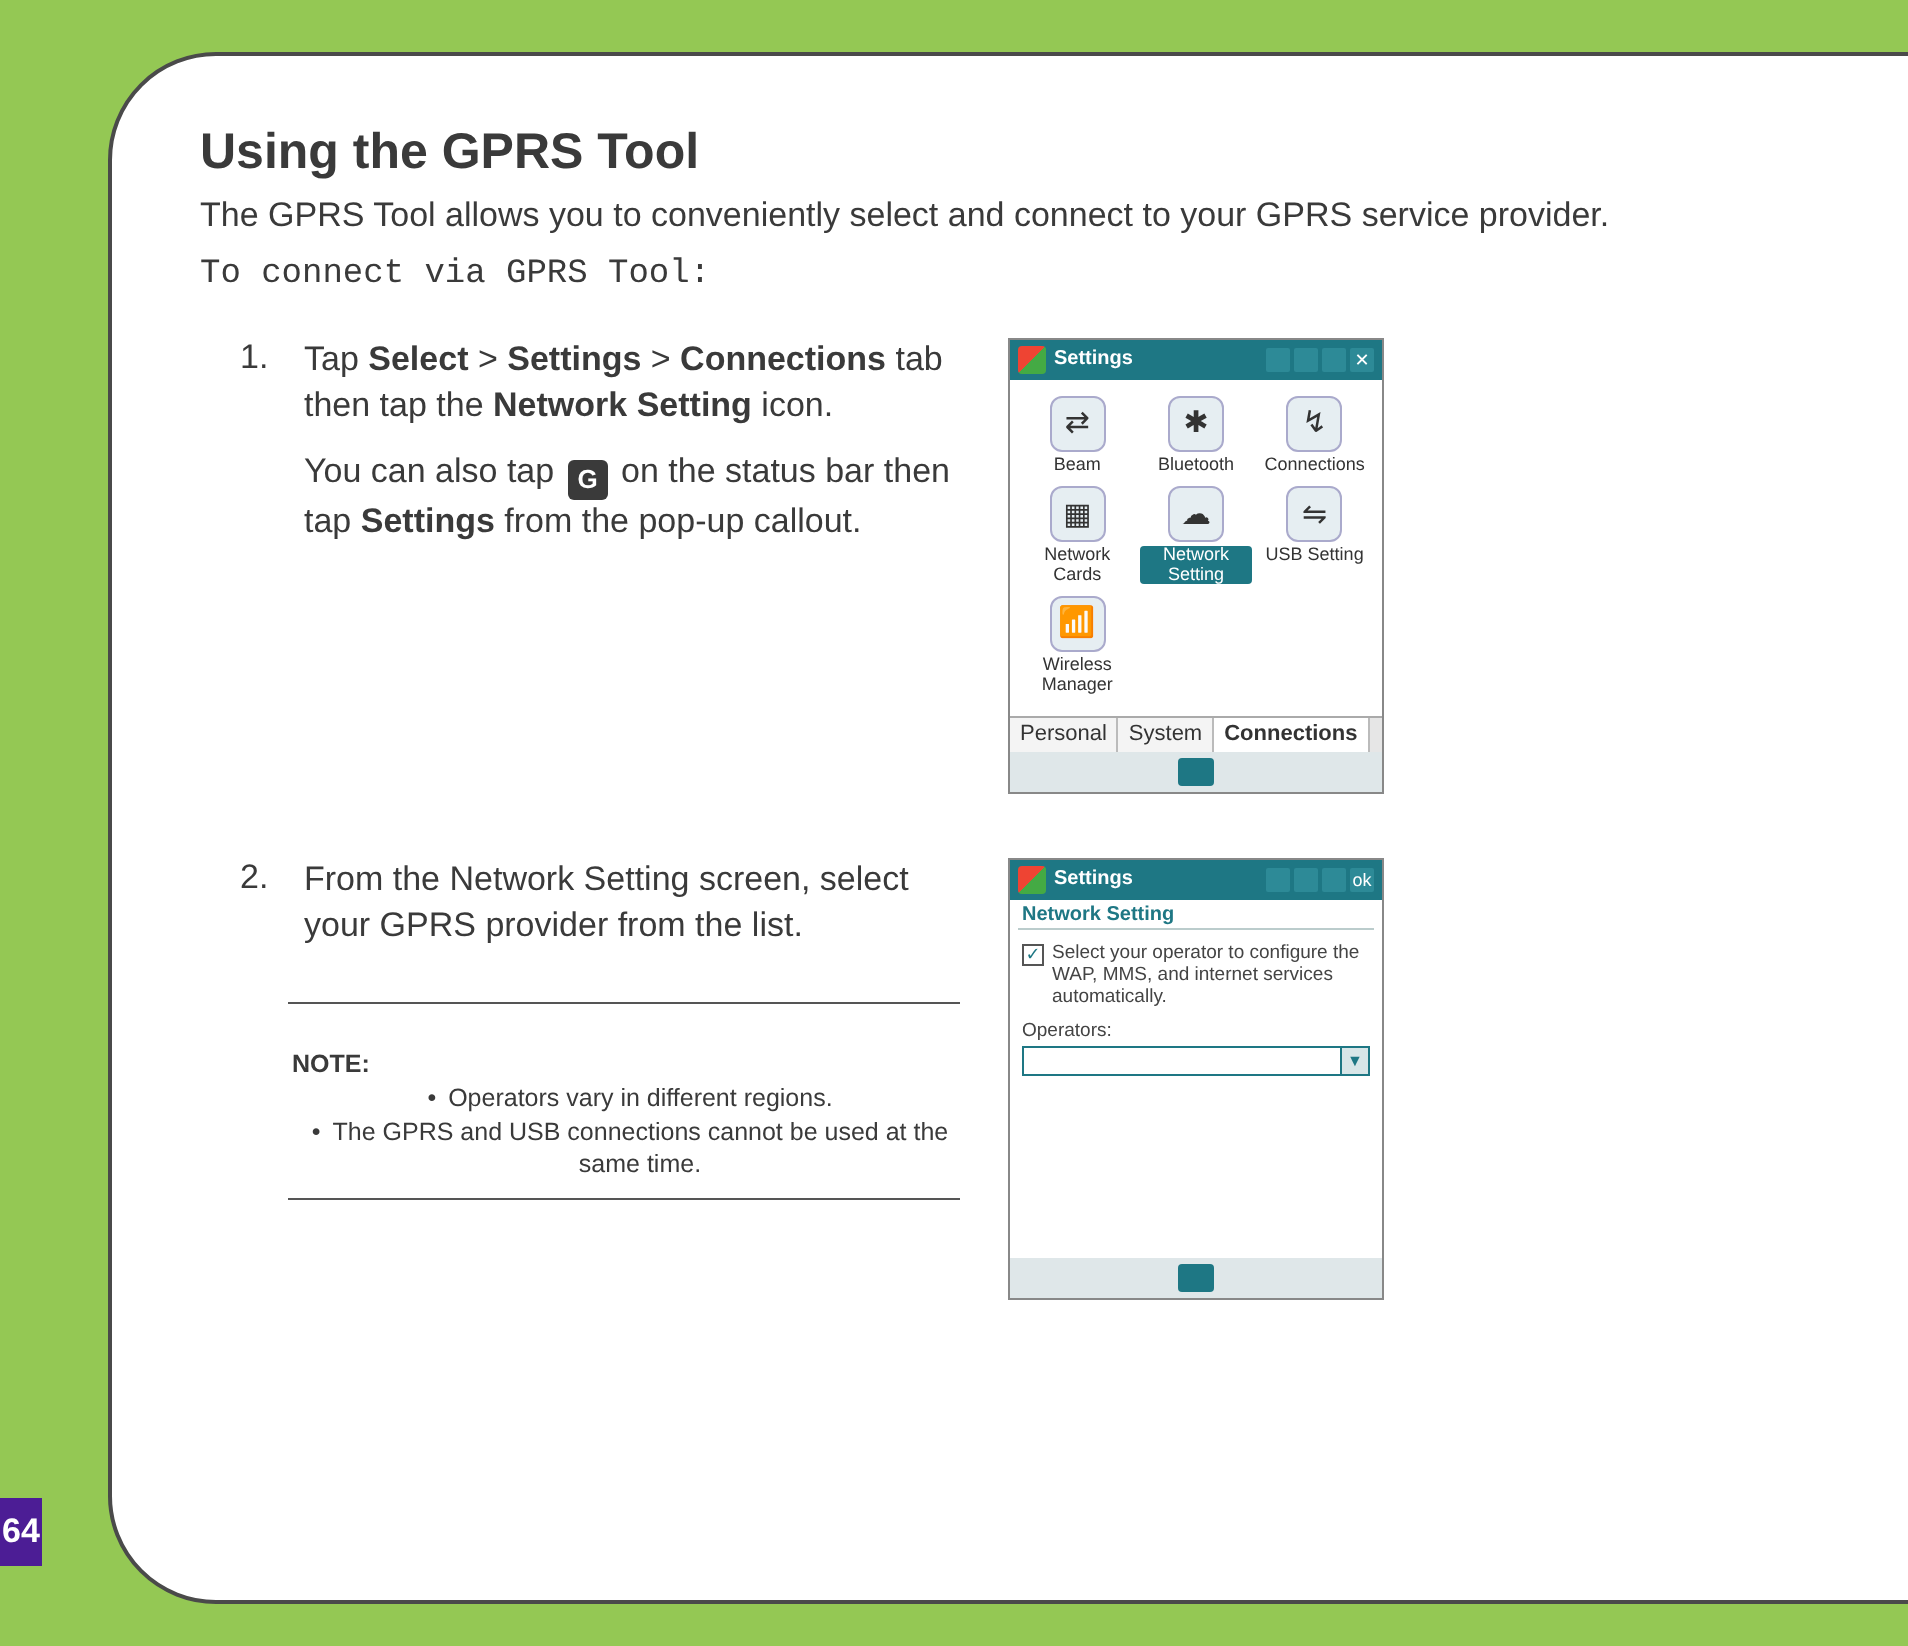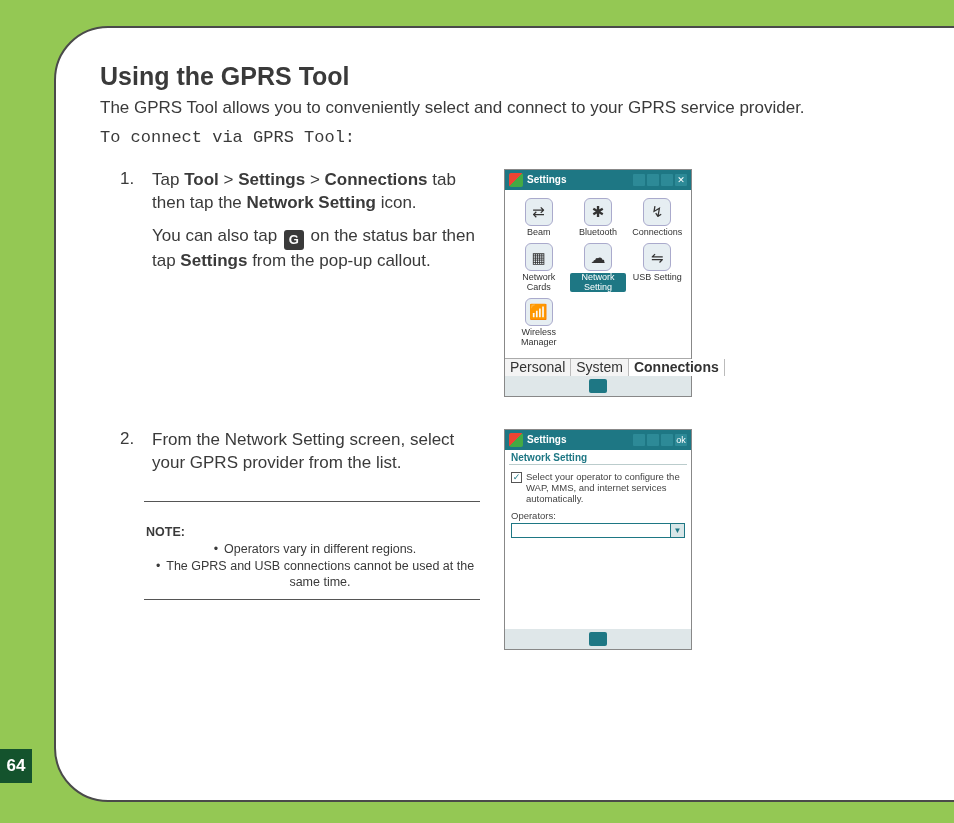--- a/index.html
+++ b/index.html
@@ -15,22 +15,22 @@
     left: 54px; top: 26px;
     width: 952px; height: 776px;
     background: #ffffff;
     border: 2px solid #4a4a4a;
     border-radius: 54px;
     padding: 34px 44px 34px 44px;
   }
   .page-num {
     position: absolute;
     left: 0; top: 749px;
-    width: 32px; height: 34px;
-    background: #14532d;
+    width: 21px; height: 34px;
+    background: #4c1d95;
     color: #fff;
     font-weight: bold;
     font-size: 17px;
     display: flex; align-items: center; justify-content: center;
   }
   h1.title {
     font-size: 25px;
     font-weight: bold;
     color: #3a3a3a;
     margin-bottom: 6px;
@@ -138,21 +138,21 @@
     margin-bottom: 2px;
   }
   .shot .cell.sel .lbl {
     background: #1e7784; color:#fff; padding: 0 2px; border-radius:2px;
   }
   .shot .tabs {
     height: 18px;
     background: #e6e6e6;
     border-top: 1px solid #aaa;
     display: flex; align-items: stretch;
-    font-size: 14px;
+    font-size: 11px;
   }
   .shot .tabs .tab {
     padding: 2px 5px;
     border-right: 1px solid #bbb;
     background: #f4f4f4;
     display:flex;align-items:center;
   }
   .shot .tabs .tab.active { background: #fff; font-weight: bold; }
   .shot .softbar {
     height: 20px; background: #dfe7e9;
@@ -201,21 +201,21 @@
   <h1 class="title">Using the GPRS Tool</h1>
   <p class="intro">The GPRS Tool allows you to conveniently select and connect to your GPRS service provider.</p>
   <p class="subintro">To connect via GPRS Tool:</p>
 
   <div class="row">
     <div class="text-col">
       <div class="step-line">
         <div class="step-num">1.</div>
         <div class="step-body">
           <div class="para">
-            <span>Tap </span><span class="b">Tool</span><span> &gt; </span><span class="b">Settings</span><span> &gt; </span><span class="b">Connections</span><span> tab then tap the </span><span class="b">Network Setting</span><span> icon.</span>
+            <span>Tap </span><span class="b">Select</span><span> &gt; </span><span class="b">Settings</span><span> &gt; </span><span class="b">Connections</span><span> tab then tap the </span><span class="b">Network Setting</span><span> icon.</span>
           </div>
           <div class="para">
             <span>You can also tap </span><span class="g-icon">G</span><span> on the status bar then tap </span><span class="b">Settings</span><span> from the pop-up callout.</span>
           </div>
         </div>
       </div>
     </div>
 
     <div class="shot">
       <div class="titlebar">

